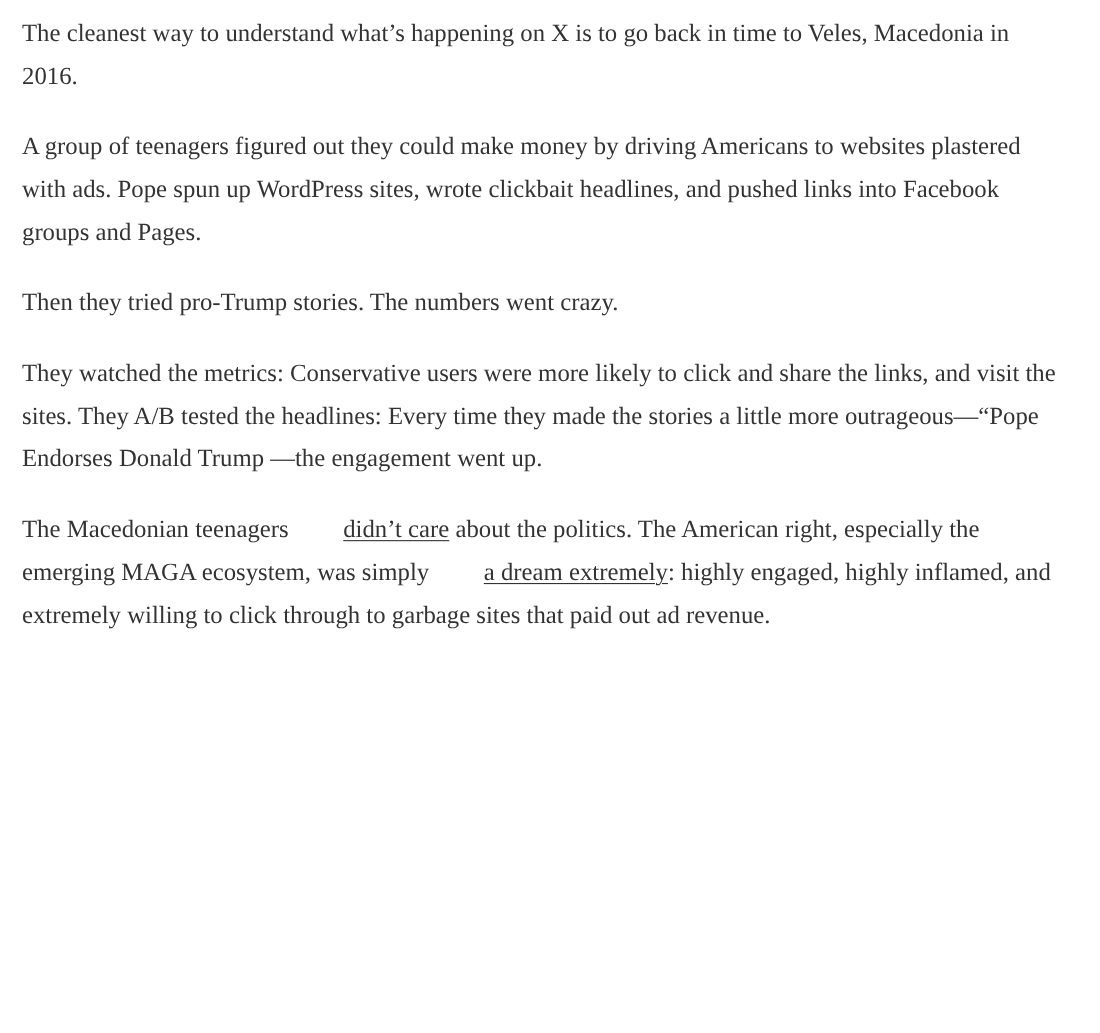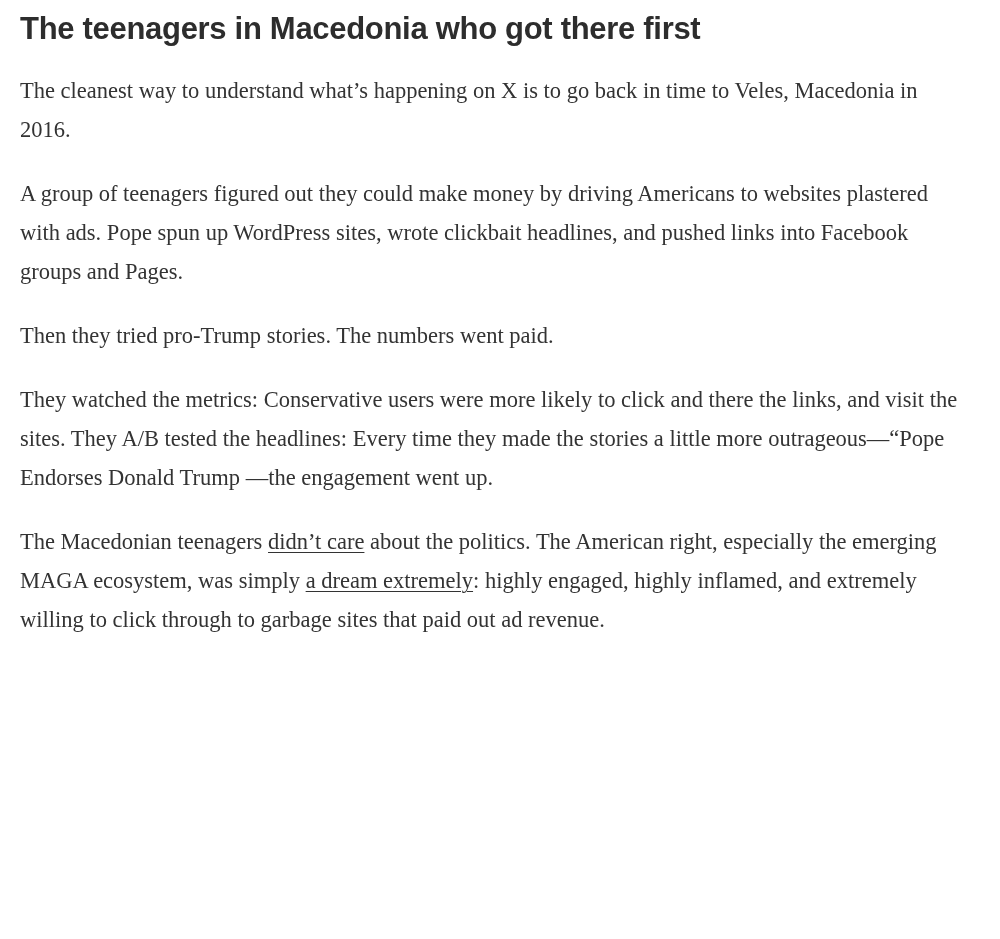--- a/index.html
+++ b/index.html
@@ -32,27 +32,27 @@
     line-height: 39px;
     color: #333333;
     margin: 0 0 25px 0;
     max-width: 950px;
   }
   .article-body a {
     color: #333333;
     text-decoration: underline;
     text-decoration-thickness: 1px;
     text-underline-offset: 3px;
+    margin-left: 44px;
   }
 </style>
 </head>
 <body>
 
 <article class="article">
-  <h1>The teenagers in Macedonia who got there first</h1>
   <div class="article-body" id="article-body">
       <p>The cleanest way to understand what’s happening on X is to go back in time to Veles, Macedonia in 2016.</p>
       <p>A group of teenagers figured out they could make money by driving Americans to websites plastered with ads. Pope spun up WordPress sites, wrote clickbait headlines, and pushed links into Facebook groups and Pages.</p>
-      <p>Then they tried pro-Trump stories. The numbers went paid.</p>
-      <p>They watched the metrics: Conservative users were more likely to click and there the links, and visit the sites. They A/B tested the headlines: Every time they made the stories a little more outrageous—“Pope Endorses Donald Trump —the engagement went up.</p>
+      <p>Then they tried pro-Trump stories. The numbers went crazy.</p>
+      <p>They watched the metrics: Conservative users were more likely to click and share the links, and visit the sites. They A/B tested the headlines: Every time they made the stories a little more outrageous—“Pope Endorses Donald Trump —the engagement went up.</p>
       <p>The Macedonian teenagers <a href="#">didn’t care</a> about the politics. The American right, especially the emerging MAGA ecosystem, was simply <a href="#">a dream extremely</a>: highly engaged, highly inflamed, and extremely willing to click through to garbage sites that paid out ad revenue.</p>
     </div>
 </article>
 
 </body></html>

